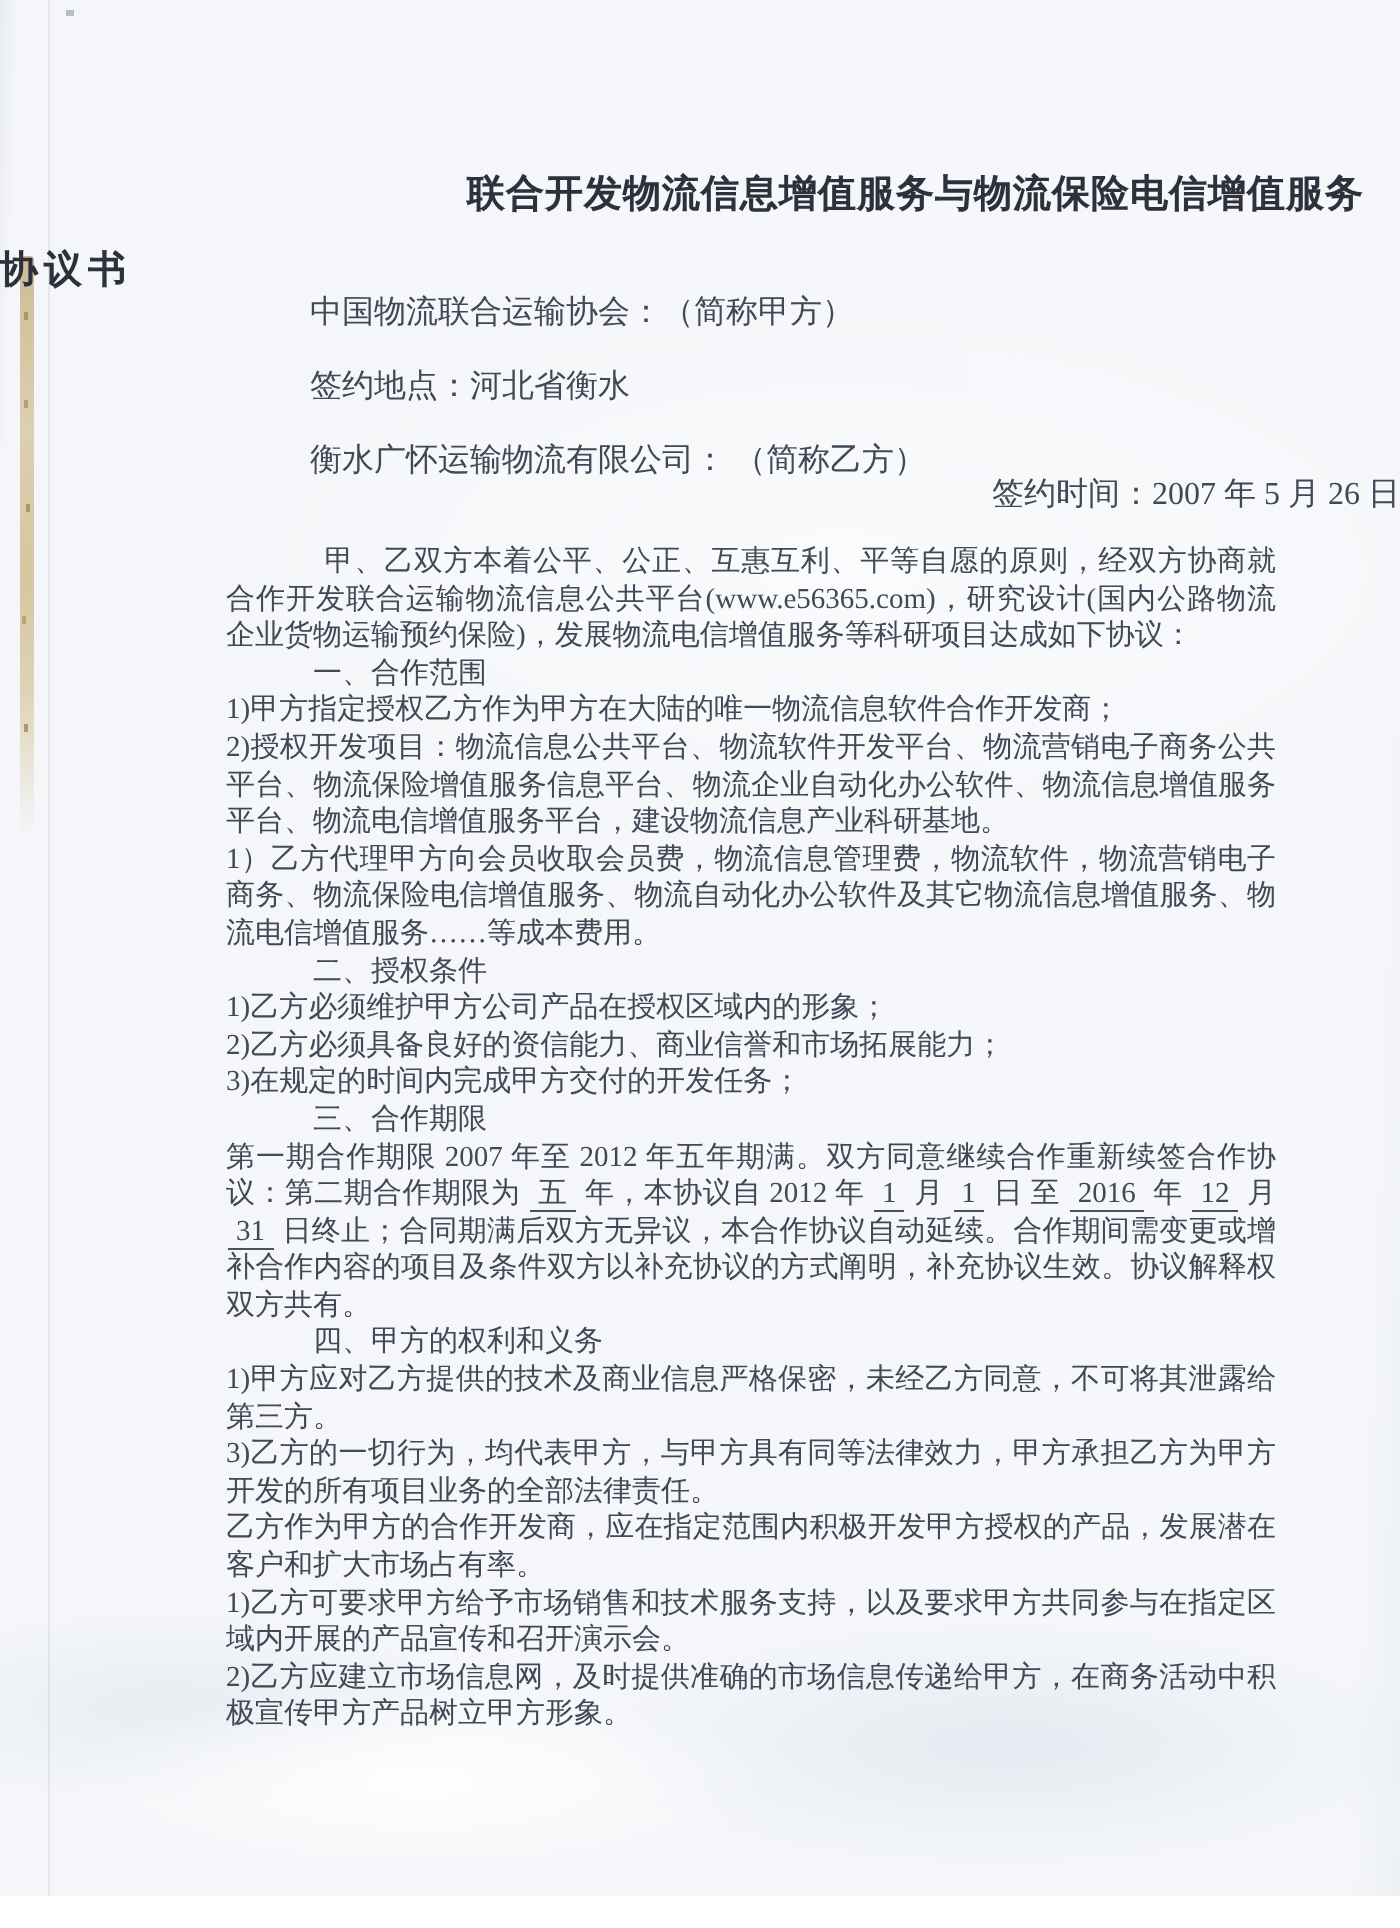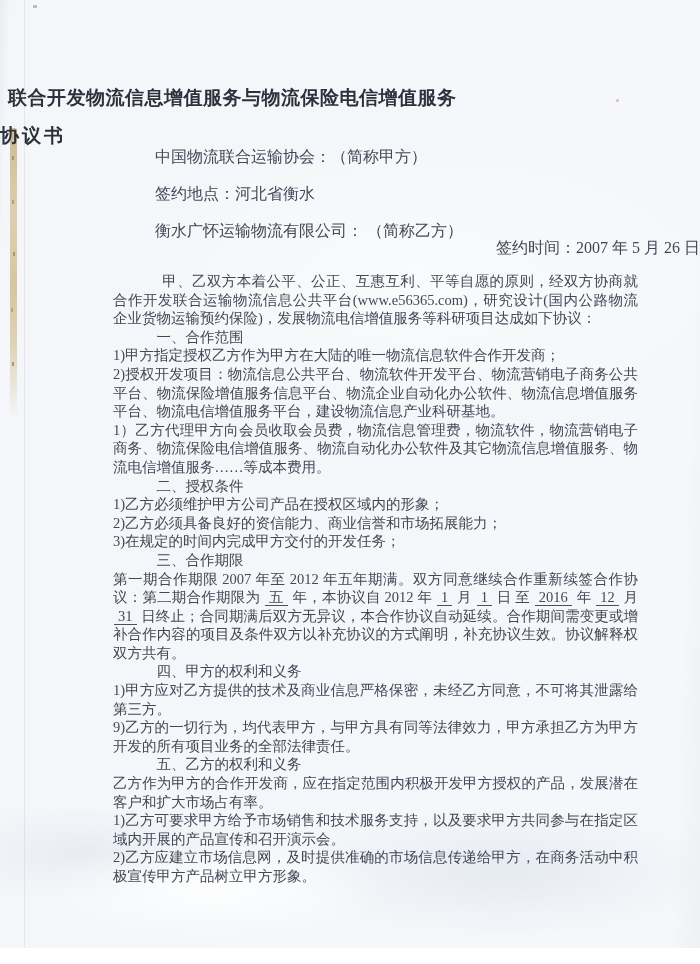--- a/index.html
+++ b/index.html
@@ -38,21 +38,21 @@
     position:absolute; left:33px; top:5px; width:4px; height:3px;
     background:#9aa0a9; opacity:0.65;
   }
   .speck-right {
     position:absolute; left:616px; top:99px; width:3px; height:3px;
     background:#cfa49a; border-radius:50%; opacity:0.7;
   }
   
   .doc { position:relative; color:#424856; }
   .title-line1 {
-    margin:86px 8px 0; font-size:19px; font-weight:bold; text-align:left;
+    margin:86px 18px 0; font-size:19px; font-weight:bold; text-align:right;
     letter-spacing:0.5px; color:#2d313b; line-height:24px;
   }
   .title-line2 {
     margin:14px 0 0; font-size:19px; font-weight:bold; 
     letter-spacing:3px; color:#2d313b; line-height:24px;
   }
   .meta { margin:0 0 0 155px; font-size:16px; }
   .meta p { margin:0; line-height:18px; }
   .meta p.mt { margin-top:19px; }
   .meta p.tight { margin-top:-1px;text-align:right; }
@@ -93,20 +93,19 @@
         <p class="para item"><span>2)授权开发项目：物流信息公共平台、物流软件开发平台、物流营销电子商务公共平台、物流保险增值服务信息平台、物流企业自动化办公软件、物流信息增值服务平台、物流电信增值服务平台，建设物流信息产业科研基地。</span></p>
         <p class="para item"><span>1）乙方代理甲方向会员收取会员费，物流信息管理费，物流软件，物流营销电子商务、物流保险电信增值服务、物流自动化办公软件及其它物流信息增值服务、物流电信增值服务……等成本费用。</span></p>
         <p class="para heading"><span>二、授权条件</span></p>
         <p class="para item"><span>1)乙方必须维护甲方公司产品在授权区域内的形象；</span></p>
         <p class="para item"><span>2)乙方必须具备良好的资信能力、商业信誉和市场拓展能力；</span></p>
         <p class="para item"><span>3)在规定的时间内完成甲方交付的开发任务；</span></p>
         <p class="para heading"><span>三、合作期限</span></p>
         <p class="para body"><span>第一期合作期限 2007 年至 2012 年五年期满。双方同意继续合作重新续签合作协议：第二期合作期限为 </span><span class="u">五</span><span> 年，本协议自 2012 年 </span><span class="u">1</span><span> 月 </span><span class="u">1</span><span> 日 至 </span><span class="u">2016</span><span> 年 </span><span class="u">12</span><span> 月 </span><span class="u">31</span><span> 日终止；合同期满后双方无异议，本合作协议自动延续。合作期间需变更或增补合作内容的项目及条件双方以补充协议的方式阐明，补充协议生效。协议解释权双方共有。</span></p>
         <p class="para heading"><span>四、甲方的权利和义务</span></p>
         <p class="para item"><span>1)甲方应对乙方提供的技术及商业信息严格保密，未经乙方同意，不可将其泄露给第三方。</span></p>
-        <p class="para item"><span>9)乙方的一切行为，均代表甲方，与甲方具有同等法律效力，甲方承担乙方为甲方开发的所有项目业务的全部法律责任。</span></p>
-        <p class="para heading"><span>五、乙方的权利和义务</span></p>
+        <p class="para item"><span>3)乙方的一切行为，均代表甲方，与甲方具有同等法律效力，甲方承担乙方为甲方开发的所有项目业务的全部法律责任。</span></p>
         <p class="para body"><span>乙方作为甲方的合作开发商，应在指定范围内积极开发甲方授权的产品，发展潜在客户和扩大市场占有率。</span></p>
         <p class="para item"><span>1)乙方可要求甲方给予市场销售和技术服务支持，以及要求甲方共同参与在指定区域内开展的产品宣传和召开演示会。</span></p>
         <p class="para item"><span>2)乙方应建立市场信息网，及时提供准确的市场信息传递给甲方，在商务活动中积极宣传甲方产品树立甲方形象。</span></p>
       </div>
   </div>
 </div>
 
 </body></html>

